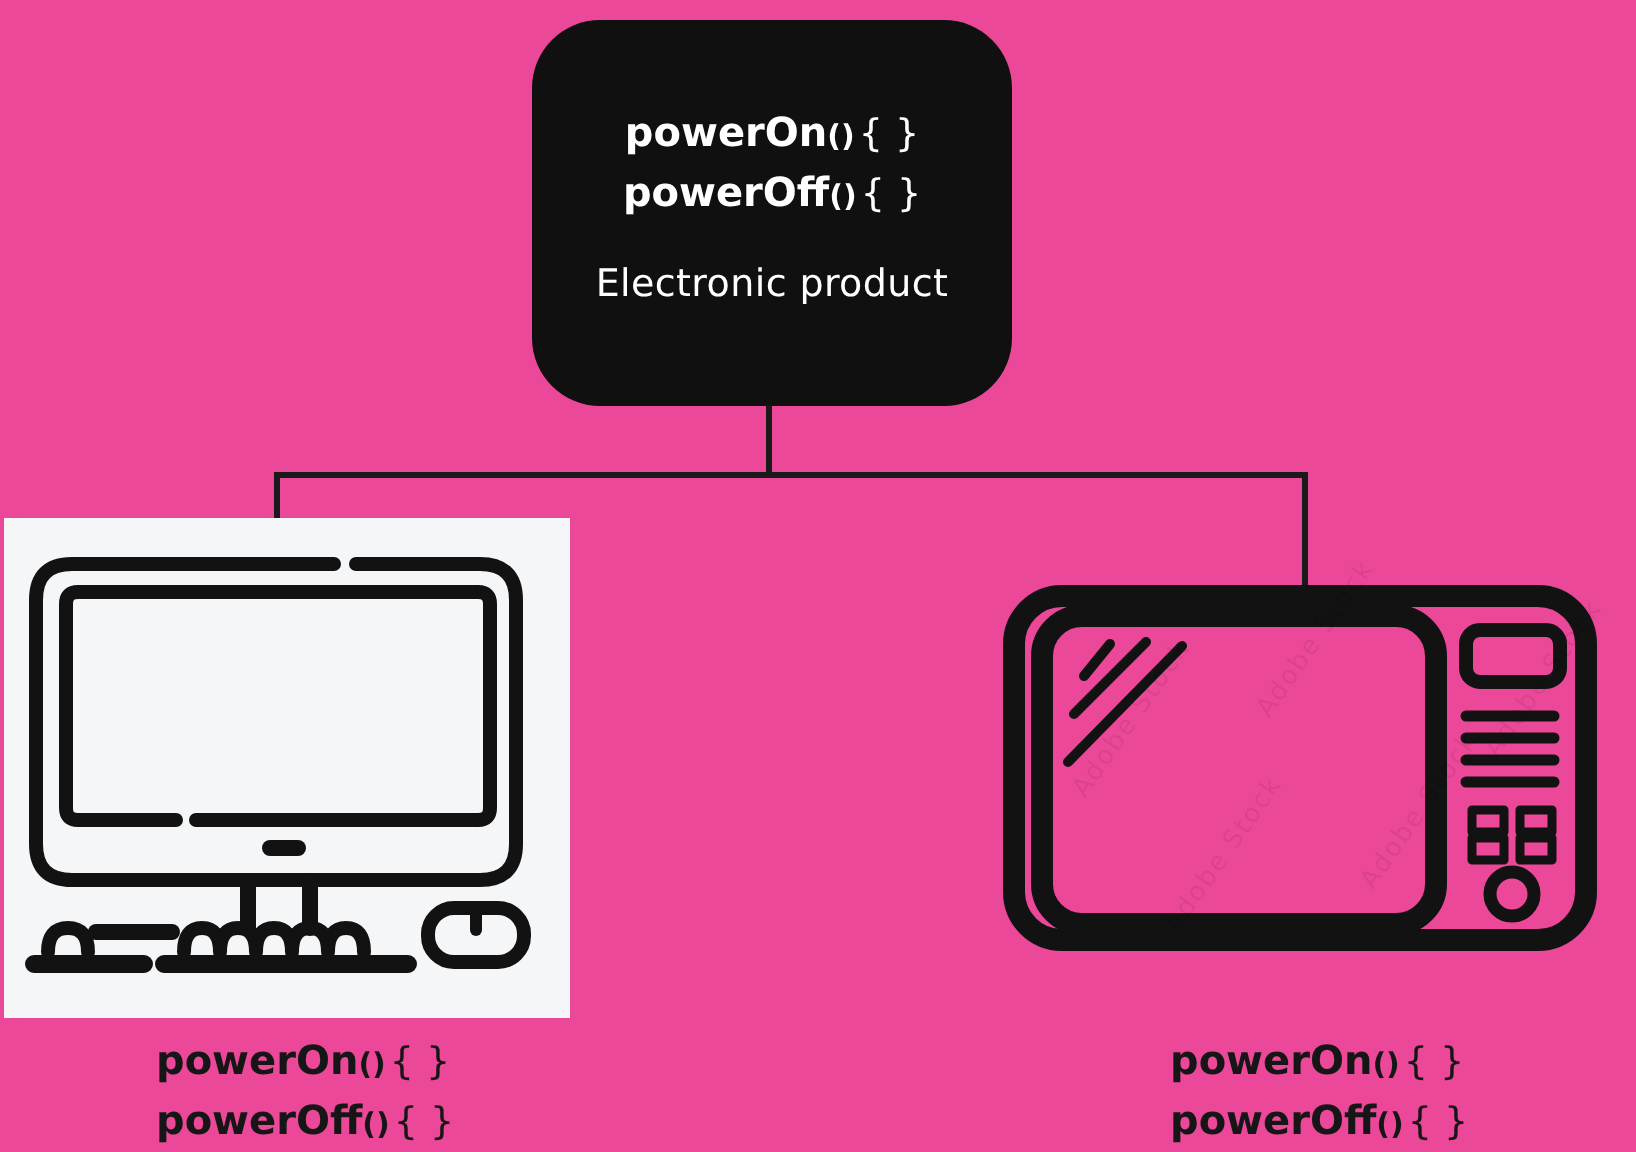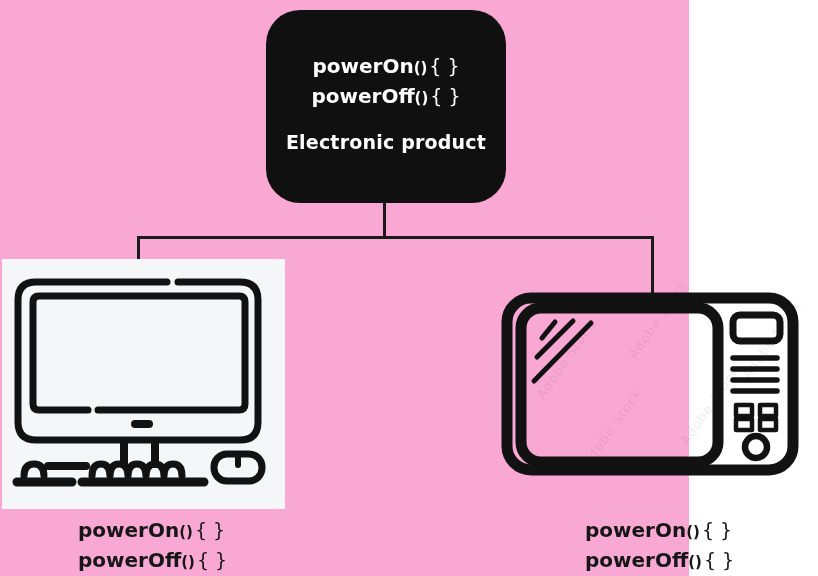--- a/index.html
+++ b/index.html
@@ -1,34 +1,34 @@
 <!DOCTYPE html>
 <html><head>
 <meta charset="utf-8">
 <style>
   html, body { margin: 0; padding: 0; background: #ffffff; }
   body {
     width: 818px; height: 576px;
     font-family: "DejaVu Sans", "Liberation Sans", sans-serif;
     overflow: hidden;
   }
-  .canvas { position: relative; width: 689px; height: 576px; background: #f9a8d4; }
+  .canvas { position: relative; width: 818px; height: 576px; background: #ec4899; }
 
   
   .parent-box {
     position: absolute; left: 266px; top: 10px;
     width: 240px; height: 193px;
     background: #101010; border-radius: 34px;
     color: #ffffff; text-align: center;
     box-sizing: border-box; padding-top: 42px;
   }
   .m-line { font-weight: 700; font-size: 20px; line-height: 28px; white-space: nowrap; }
   .m-line .parens { font-size: 15px; font-weight: 700; letter-spacing: 0px; }
   .m-line .braces { font-size: 19px; font-weight: 400; margin-left: 2px; }
-  .class-title { font-weight: 700; font-size: 19px; margin-top: 19px; letter-spacing: 0.2px; }
+  .class-title { font-weight: 400; font-size: 19px; margin-top: 19px; letter-spacing: 0.2px; }
 
   
   .conn { position: absolute; background: #1a1a1a; }
   .conn-parent-drop { left: 383px; top: 203px; width: 3px; height: 34px; }
   .conn-horizontal  { left: 137px; top: 236px; width: 517px; height: 3px; }
   .conn-left-drop   { left: 137px; top: 236px; width: 3px; height: 25px; }
   .conn-right-drop  { left: 651px; top: 236px; width: 3px; height: 57px; }
 
   
   .computer-panel {

